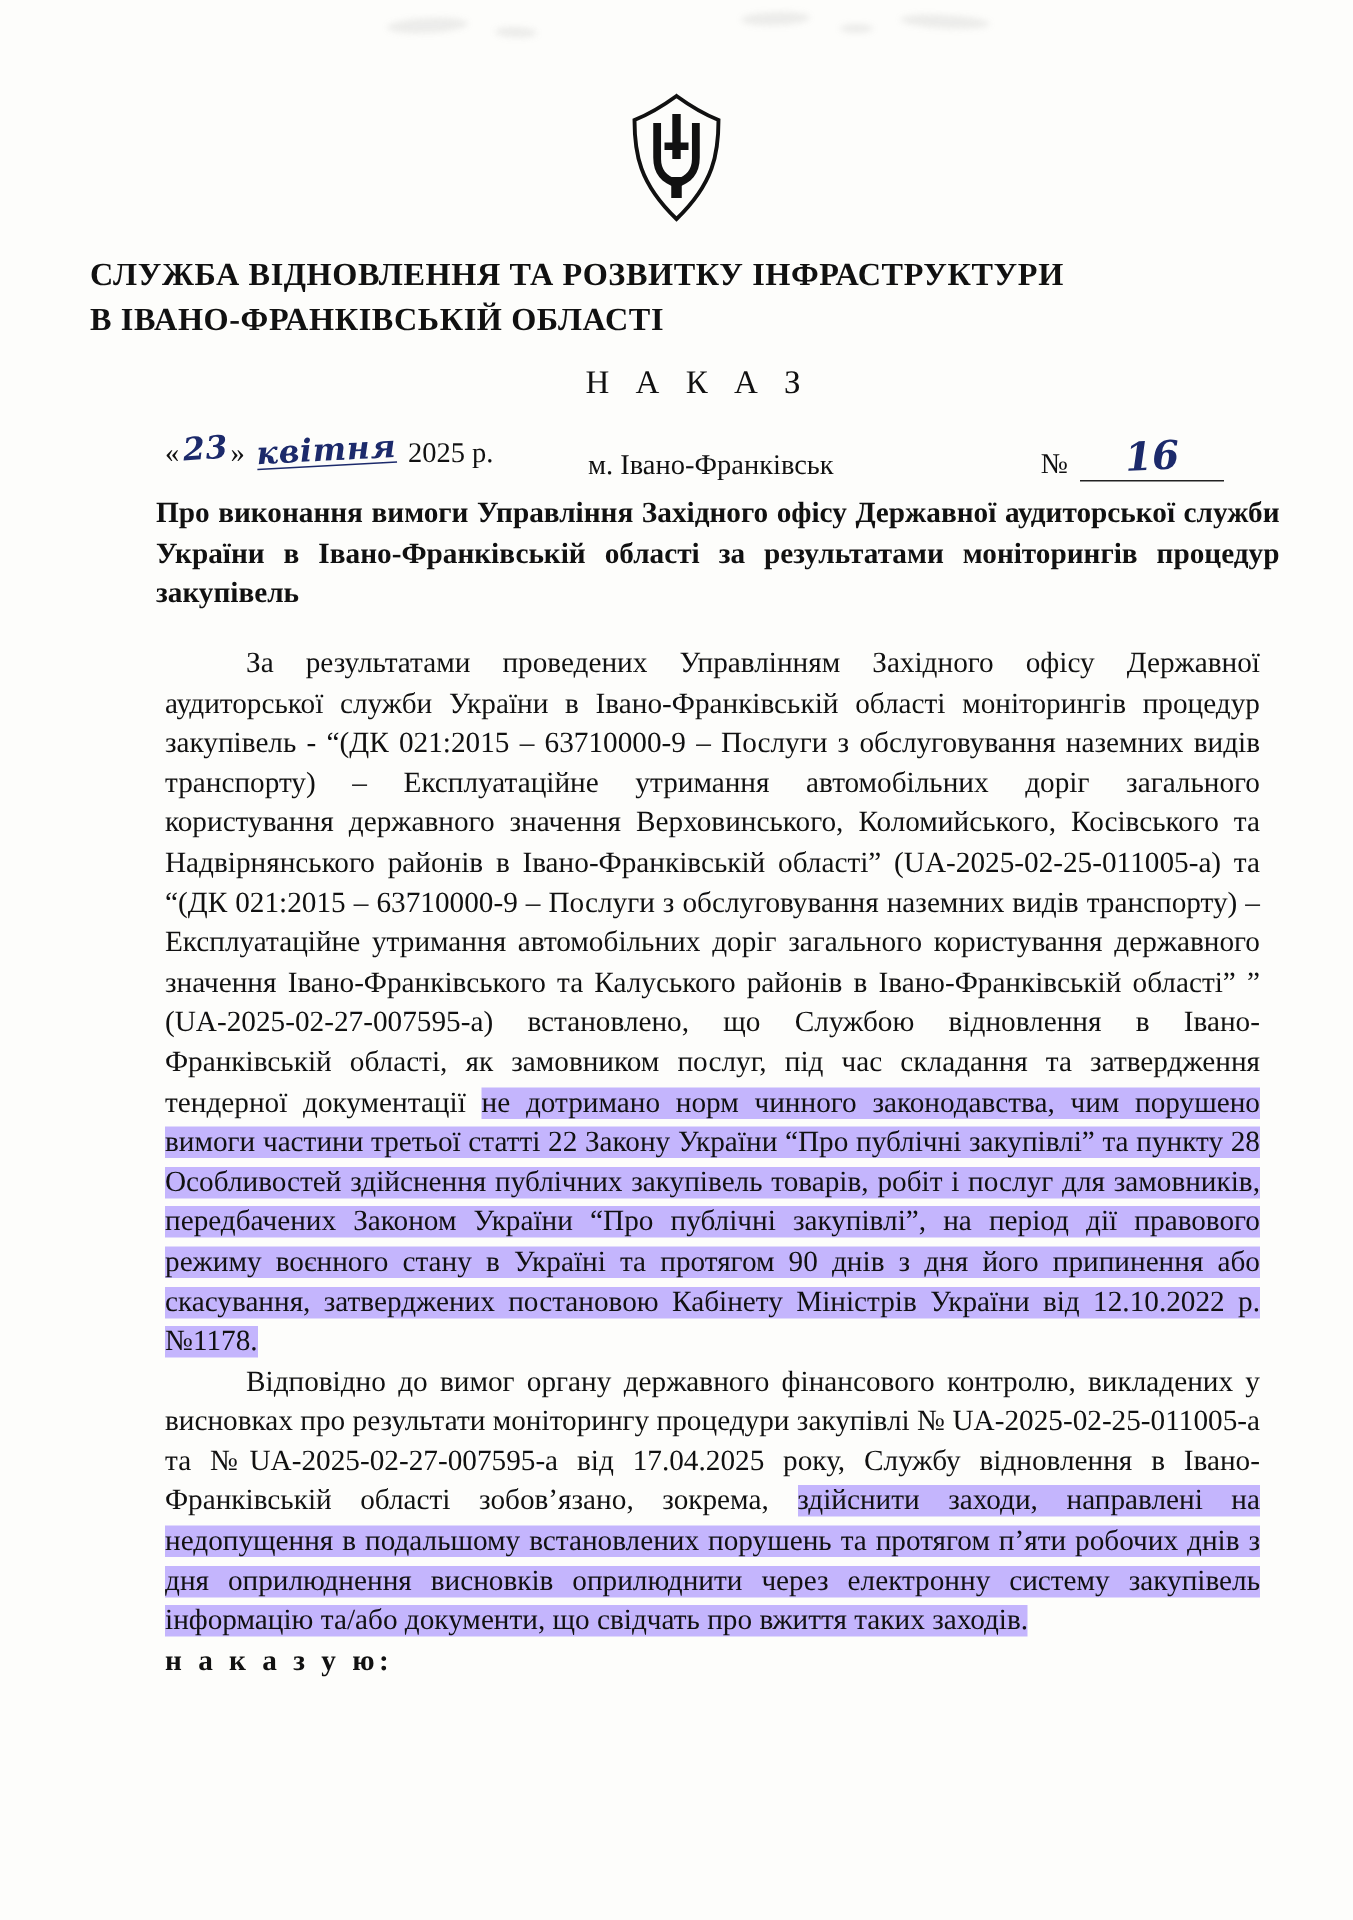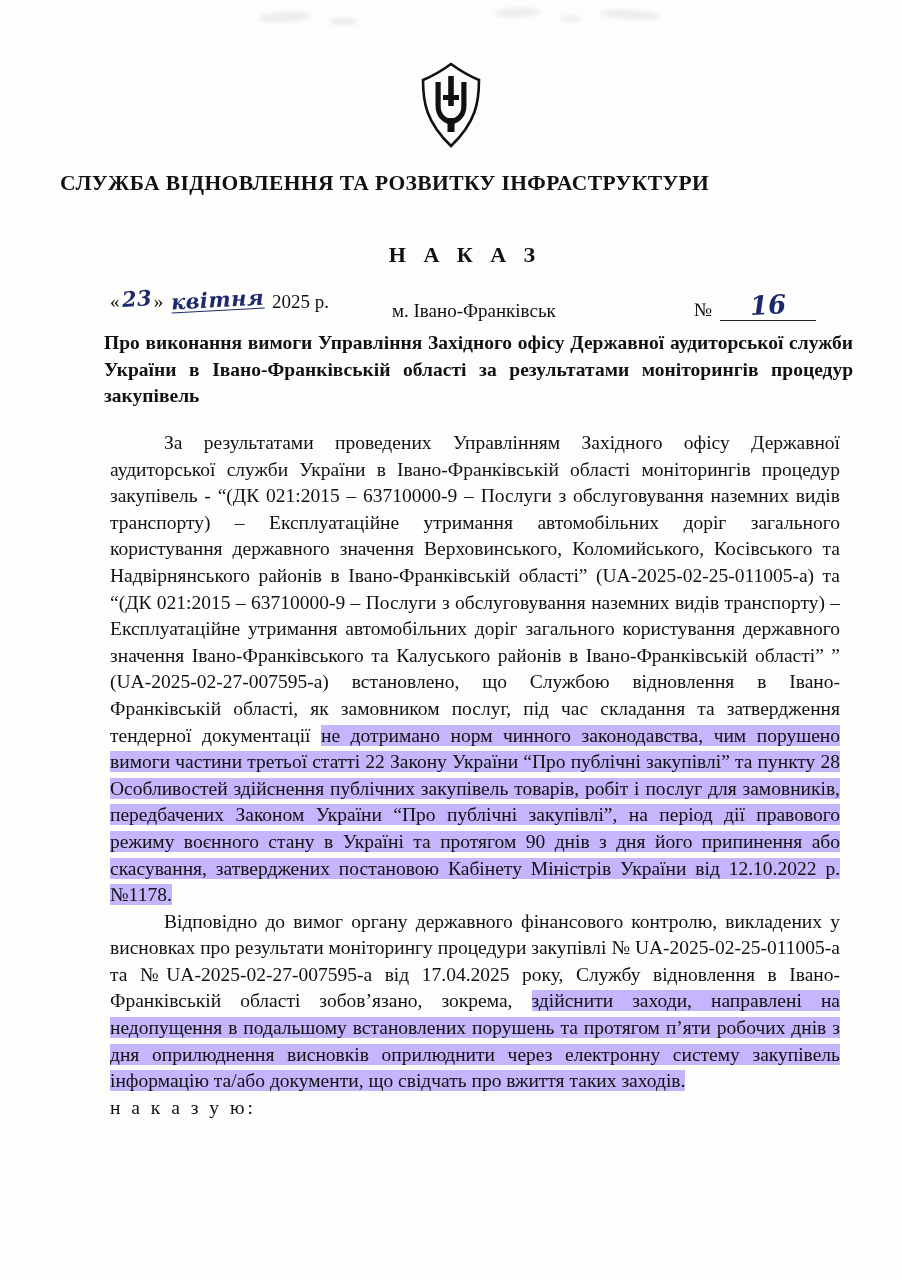--- a/index.html
+++ b/index.html
@@ -64,21 +64,21 @@
     letter-spacing: 0.4px;
   }
   .org-title .l2 { display: block; }
 
   .doc-type {
     position: absolute;
     left: 0;
     right: 0;
     top: 242px;
     text-align: center;
-    font-weight: bold;
+    font-weight: normal;
     font-size: 22px;
     letter-spacing: 6px;
     padding-left: 28px;
   }
 
   
   .meta-row {
     position: absolute;
     left: 110px;
     right: 80px;
@@ -174,21 +174,21 @@
   .body-text p.no-indent { text-indent: 0; }
 
   mark.hl {
     background: #c4b5fd;
     color: #111;
     padding: 0;
   }
 
   .order-word {
     margin-top: 2px;
-    font-weight: normal;
+    font-weight: bold;
     letter-spacing: 3px;
     text-indent: 0;
   }
 </style>
 </head>
 <body>
 
 <div class="page">
 
   <div class="scan-smudge smudge-a"></div>
@@ -205,20 +205,21 @@
         <path d="M15.5 20 h5.2 v24 c0 7 3.6 11 10.3 13.6 l0 5.6 C21 60 15.5 54 15.5 43 z"></path>
         <path d="M46.5 20 h-5.2 v24 c0 7 -3.6 11 -10.3 13.6 l0 5.6 C41 60 46.5 54 46.5 43 z"></path>
         <path d="M23 33 h16 v5 h-16 z"></path>
         <path d="M27.5 56 h7 v14 h-7 z"></path>
       </g>
     </svg>
   </div>
 
   <div class="org-title">
     <span>СЛУЖБА ВІДНОВЛЕННЯ ТА РОЗВИТКУ ІНФРАСТРУКТУРИ</span>
+    <span class="l2">В ІВАНО-ФРАНКІВСЬКІЙ ОБЛАСТІ</span>
   </div>
 
   <div class="doc-type">Н А К А З</div>
 
   <div class="meta-row">
     <div class="meta-date">
       <span>«</span><span class="hand hand-day">23</span><span>»</span>
       <span class="hand hand-month">квітня</span>
       <span>2025 р.</span>
     </div>

